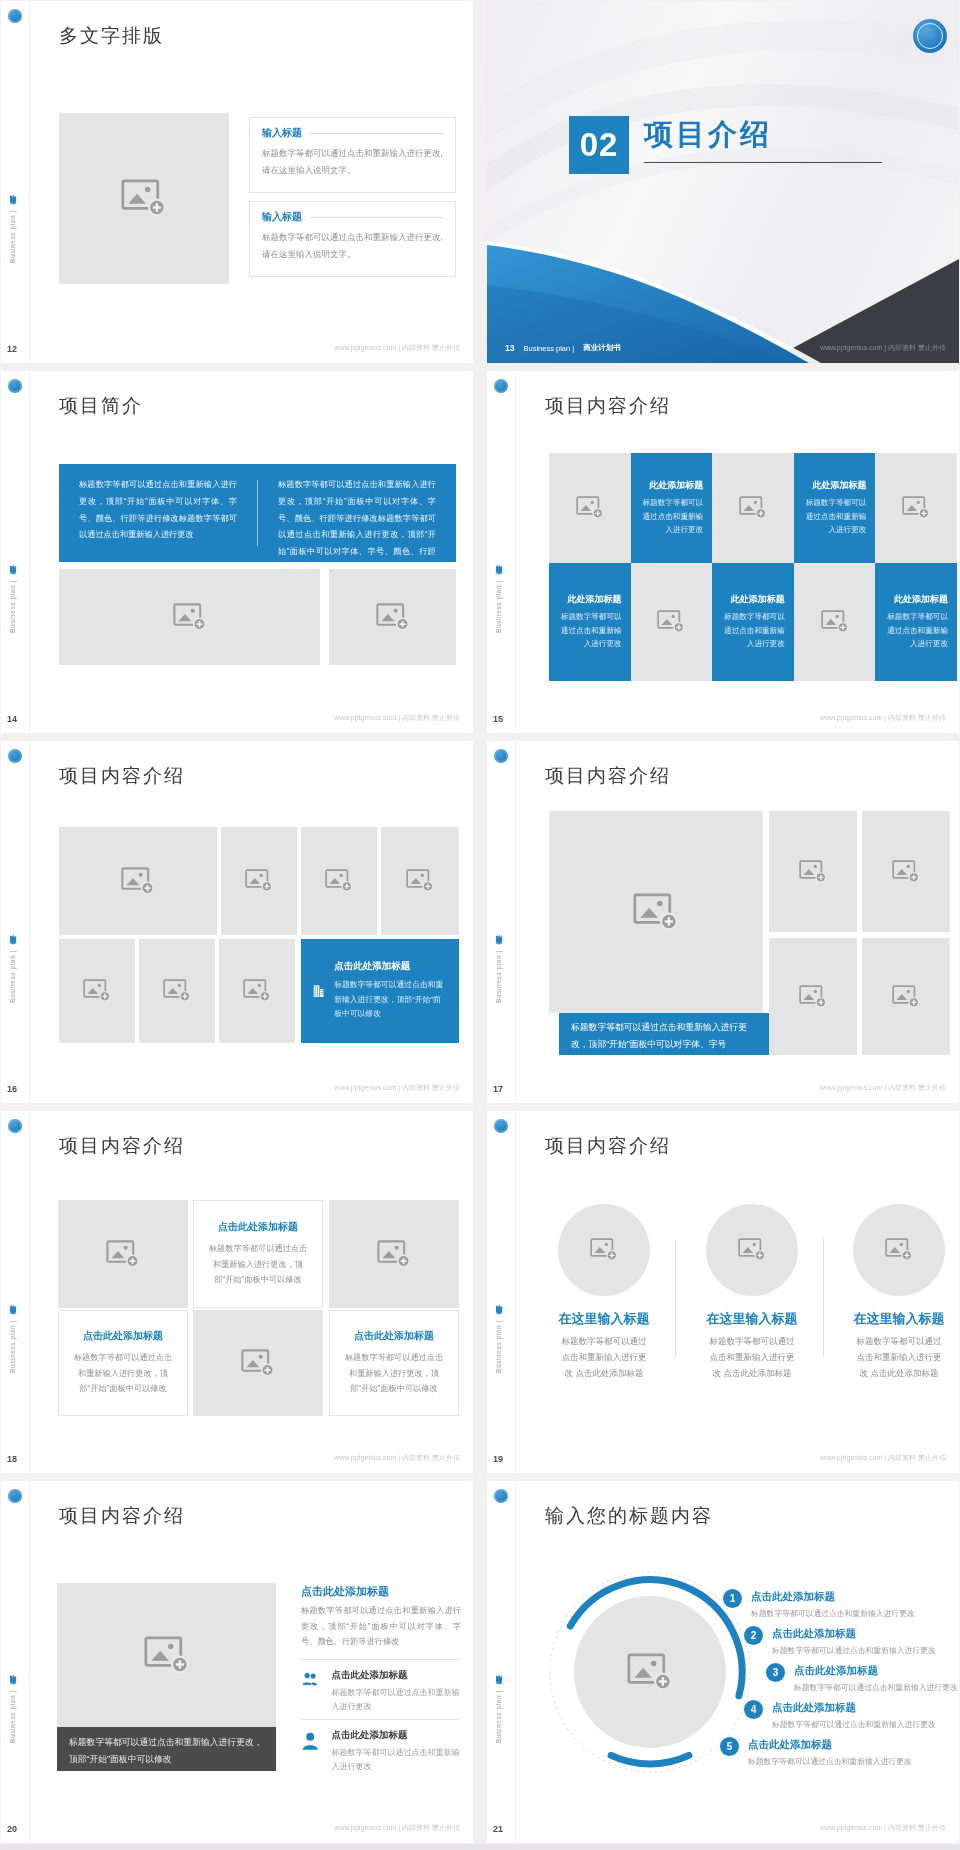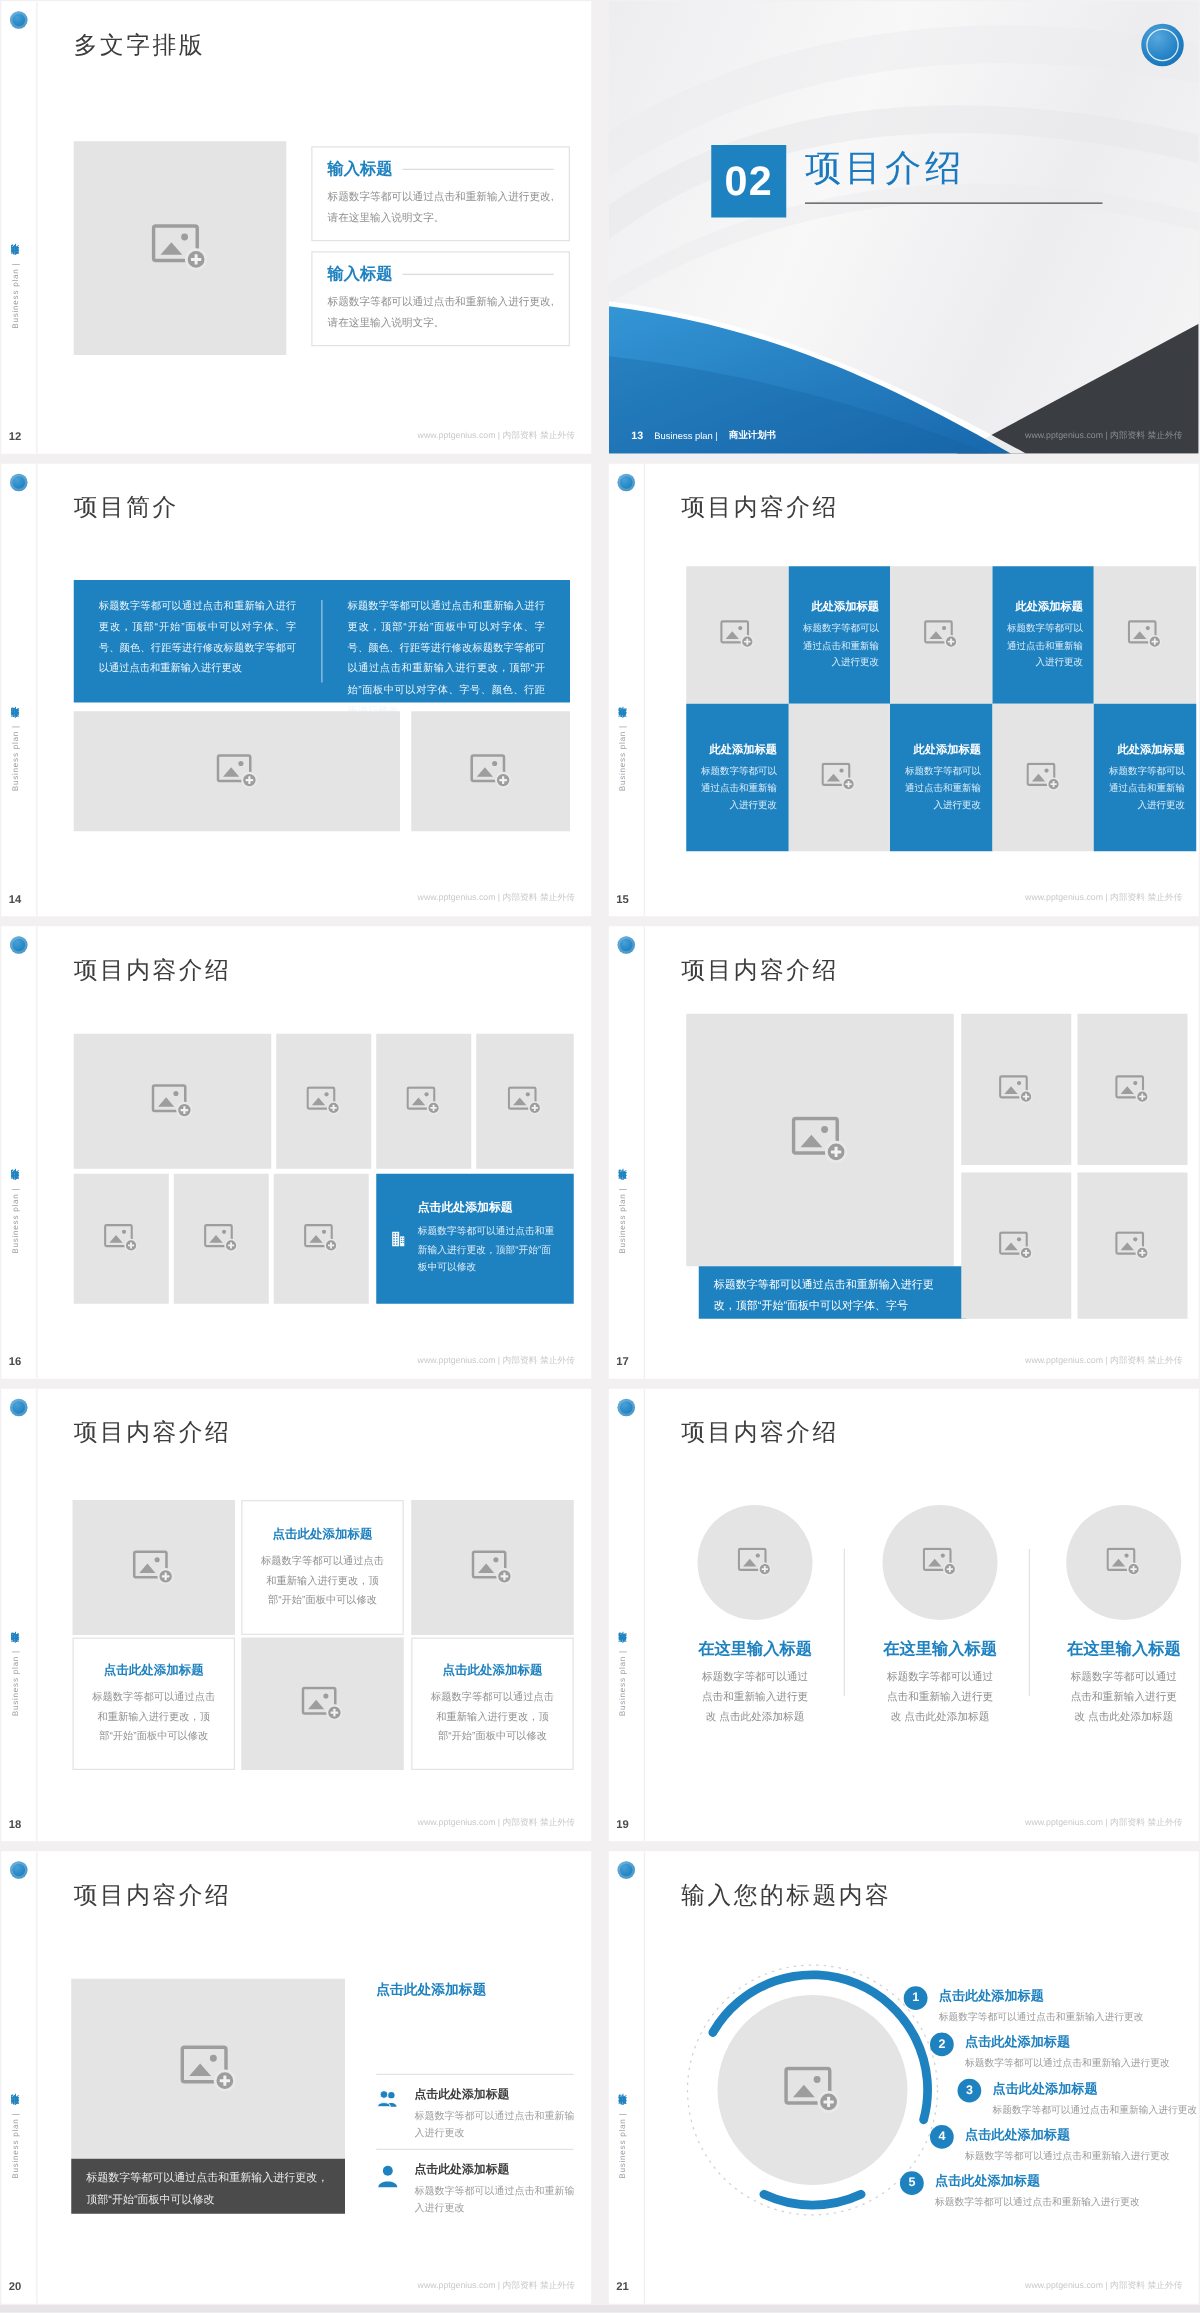--- a/index.html
+++ b/index.html
@@ -23,33 +23,33 @@
   .stitle { position:absolute; left:58px; top:22px; font-size:19px; font-weight:400; color:#3c3c3c; letter-spacing:2px; }
 
   .ph { position:absolute; background:#e4e4e4; display:flex; align-items:center; justify-content:center; }
   .phi { display:inline-flex; align-items:center; justify-content:center; }
   .phi svg { width:100%; height:auto; display:block; }
   .i46 { width:46px; } .i34 { width:34px; } .i28 { width:28px; } .i26 { width:26px; } .i24 { width:24px; }
 
   
   .tbox { position:absolute; border:1px solid #e3e3e3; padding:8px 12px; background:#fff; }
   .tbh { display:flex; align-items:center; }
-  .tbt { font-size:13px; font-weight:bold; color:#1f82c0; white-space:nowrap; }
+  .tbt { font-size:10px; font-weight:bold; color:#1f82c0; white-space:nowrap; }
   .tbl { flex:1; height:1px; background:#dcdcdc; margin-left:8px; }
   .tbb { margin-top:5px; font-size:8.5px; color:#8f8f8f; line-height:2.0; }
 
   
   .cell.s13 { background:linear-gradient(115deg,#ededef 0%,#f8f8f9 38%,#ededef 68%,#f6f6f7 100%); }
   .art13 { position:absolute; left:0; top:0; width:472px; height:362px; }
   .badge { position:absolute; right:12px; top:18px; width:34px; height:34px; border-radius:50%;
            background:radial-gradient(circle at 38% 32%, #58a8dd, #1f7ec2 60%, #176aa8); }
   .badge::after { content:""; position:absolute; inset:4px; border:1px solid rgba(255,255,255,.85); border-radius:50%; }
   .numbox { position:absolute; left:82px; top:115px; width:60px; height:58px; background:#1f82c0; color:#fff;
             font-size:33px; font-weight:bold; display:flex; align-items:center; justify-content:center; letter-spacing:1px; }
-  .t13 { position:absolute; left:157px; top:114px; font-size:29px; font-weight:normal; color:#1b79c0; letter-spacing:3px; }
+  .t13 { position:absolute; left:157px; top:114px; font-size:29px; font-weight:bold; color:#1b79c0; letter-spacing:3px; }
   .rule13 { position:absolute; left:157px; top:161px; width:238px; height:1px; background:#4a4a4a; }
   .para13 { position:absolute; left:157px; top:172px; width:245px; font-size:10.5px; color:#4f4f4f; line-height:1.72; text-align:justify; }
   .bfoot { position:absolute; left:18px; bottom:10px; color:#fff; font-size:7.5px; display:flex; align-items:center; gap:9px; }
   .bnum { font-size:8.5px; font-weight:bold; }
   .bcn { font-weight:bold; }
 
   
   .banner { position:absolute; left:58px; top:93px; width:397px; height:98px; background:#1f82c0; display:flex; padding:13px 0; }
   .bcol { flex:1; padding:0 20px; font-size:8.2px; color:#eef6fc; line-height:2.05; text-align:justify; }
   .bdiv { width:1px; background:rgba(255,255,255,.55); margin:3px 0; }
@@ -613,20 +613,21 @@
             <circle cx="29" cy="11.5" r="3" fill="#9d9d9d"></circle>
             <path d="M8 27 L17.5 16 L27 27 Z" fill="#9d9d9d"></path>
             <circle cx="39" cy="31" r="8.5" fill="#9d9d9d" stroke="#e9e9e9" stroke-width="2.4"></circle>
             <rect x="37.7" y="26.5" width="2.6" height="9" rx="0.5" fill="#f2f2f2"></rect>
             <rect x="34.5" y="29.7" width="9" height="2.6" rx="0.5" fill="#f2f2f2"></rect>
           </svg>
         </span>
       </div>
     <div class="capD" style="left:56px;top:246px;width:219px;height:44px">标题数字等都可以通过点击和重新输入进行更改，顶部“开始”面板中可以修改</div>
     <h4 class="t20">点击此处添加标题</h4>
+    <p class="b20">标题数字等都可以通过点击和重新输入进行更改，顶部“开始”面板中可以对字体、字号、颜色、行距等进行修改</p>
     <span class="hdiv20" style="top:178px"></span>
     <div class="it20" style="top:188px">
       <span class="phi i24">
           <svg viewBox="0 0 36 28">
             <circle cx="23.5" cy="8" r="5" fill="#1f82c0"></circle>
             <path d="M15.5 26 c0-7.5 16-7.5 16 0 Z" fill="#1f82c0"></path>
             <circle cx="12" cy="7" r="6" fill="#1f82c0" stroke="#ffffff" stroke-width="1.4"></circle>
             <path d="M2 26 c0-8.5 20-8.5 20 0 Z" fill="#1f82c0" stroke="#ffffff" stroke-width="1.4"></path>
           </svg>
         </span>

